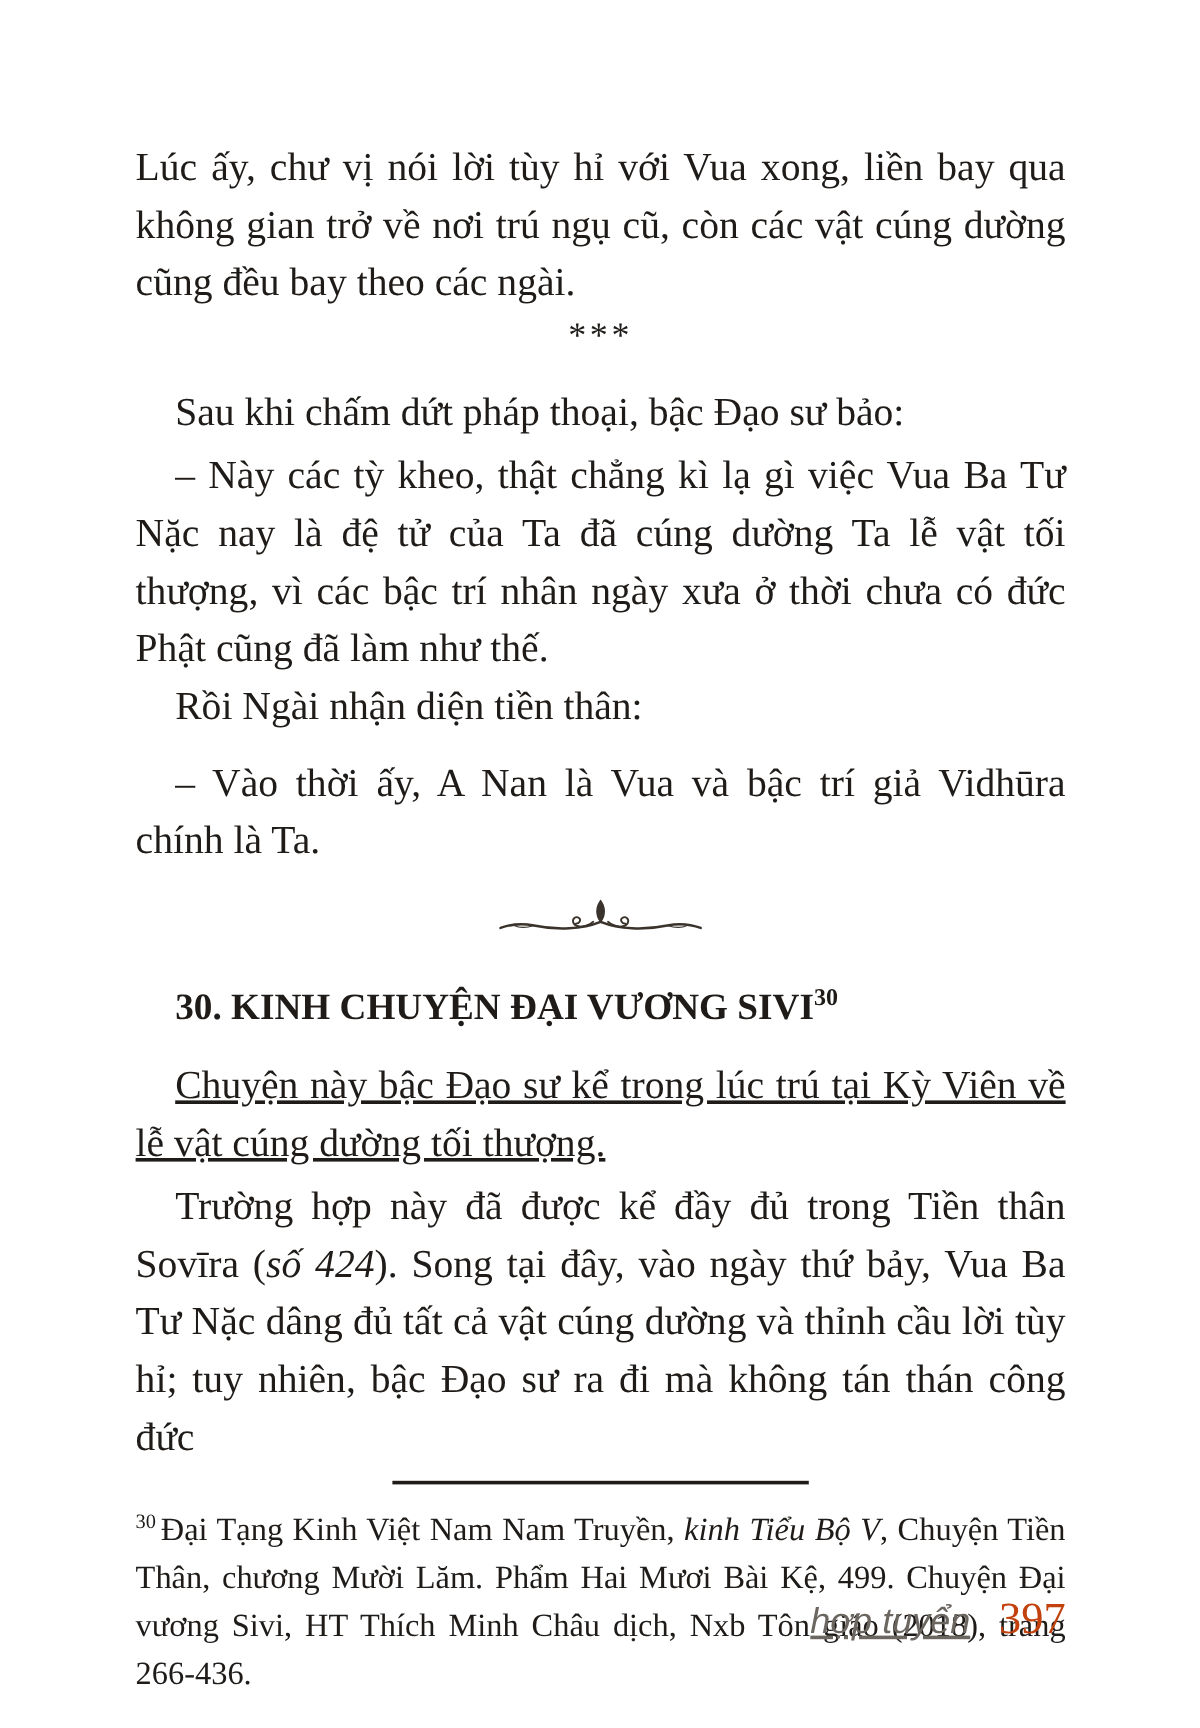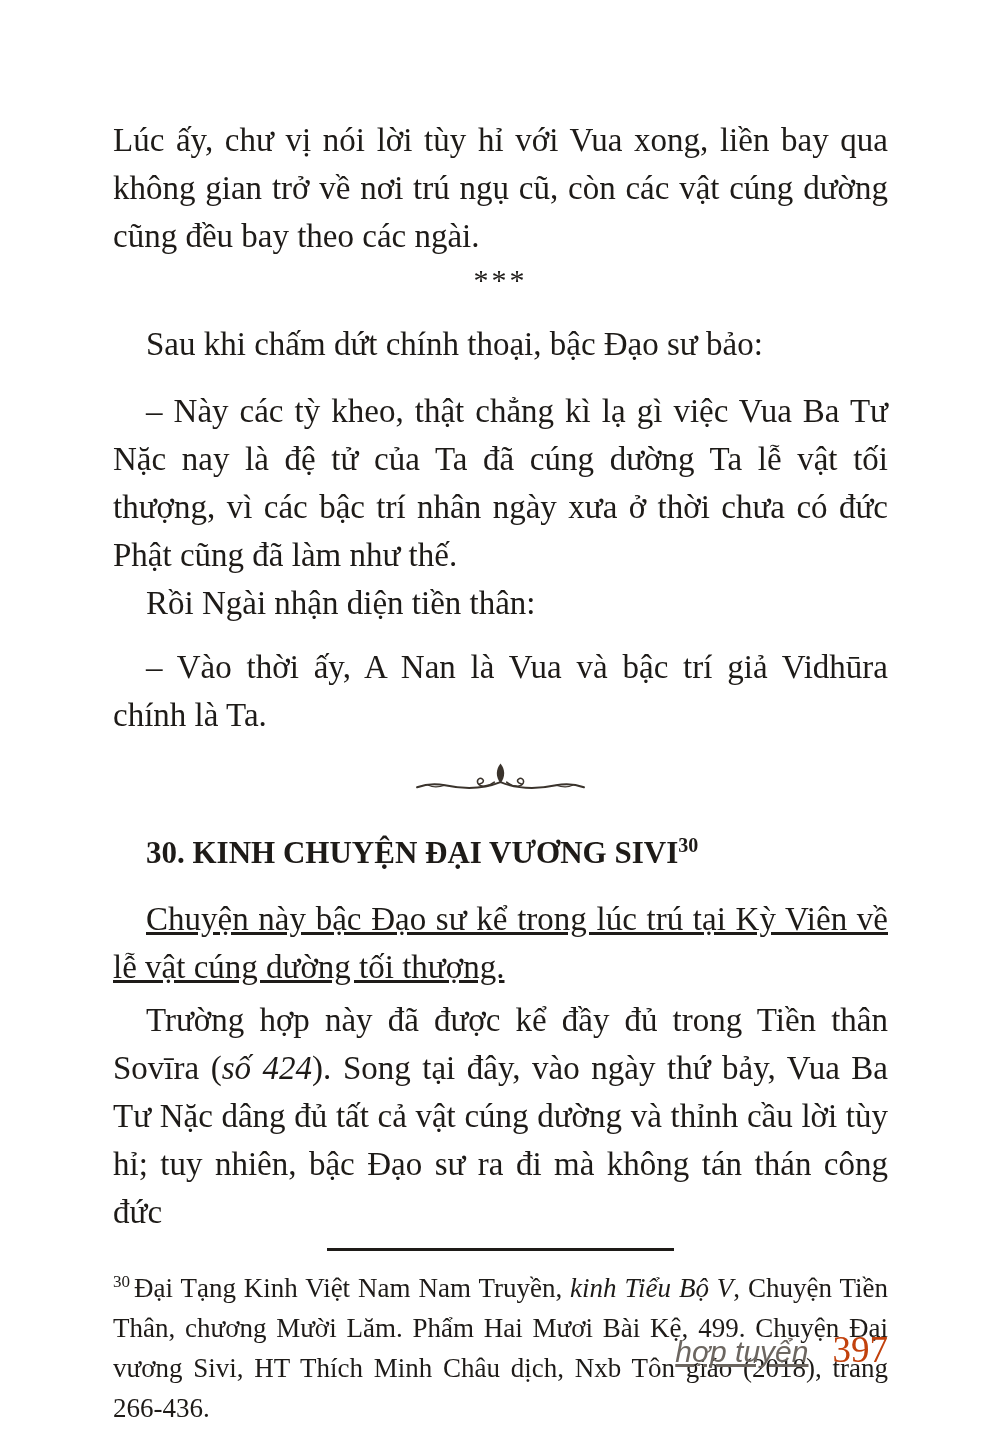--- a/index.html
+++ b/index.html
@@ -20,21 +20,21 @@
     top: 116px;
     left: 113px;
     width: 775px;
     font-size: 33px;
     line-height: 48px;
     text-align: justify;
   }
   .content p { margin: 0; }
   p.indent { text-indent: 33px; }
   p.p2 { margin-top: 20px; }
-  p.p3 { margin-top: 19px; }
+  p.p3 { margin-top: 5px; }
   p.p5 { margin-top: 16px; font-family: Liberation Serif, serif; }
   .stars {
     text-align: center;
     margin-top: 8px;
     line-height: 40px;
     font-size: 30px;
     letter-spacing: 3px;
     text-indent: 0;
   }
   .flourish-wrap {
@@ -110,21 +110,21 @@
 </style>
 </head>
 <body>
 
 <div class="content">
 
   <p class="p1">Lúc ấy, chư vị nói lời tùy hỉ với Vua xong, liền bay qua không gian trở về nơi trú ngụ cũ, còn các vật cúng dường cũng đều bay theo các ngài.</p>
 
   <p class="stars">***</p>
 
-  <p class="indent p2">Sau khi chấm dứt chính thoại, bậc Đạo sư bảo:</p>
+  <p class="indent p2">Sau khi chấm dứt pháp thoại, bậc Đạo sư bảo:</p>
 
   <p class="indent p3">– Này các tỳ kheo, thật chẳng kì lạ gì việc Vua Ba Tư Nặc nay là đệ tử của Ta đã cúng dường Ta lễ vật tối thượng, vì các bậc trí nhân ngày xưa ở thời chưa có đức Phật cũng đã làm như thế.</p>
 
   <p class="indent p4">Rồi Ngài nhận diện tiền thân:</p>
 
   <p class="indent p5">– Vào thời ấy, A Nan là Vua và bậc trí giả Vidhūra chính là Ta.</p>
 
   <div class="flourish-wrap">
     <svg width="175" height="32" viewBox="0 0 340 60" aria-hidden="true">
       <g fill="none" stroke="#3a332c" stroke-linecap="round">

